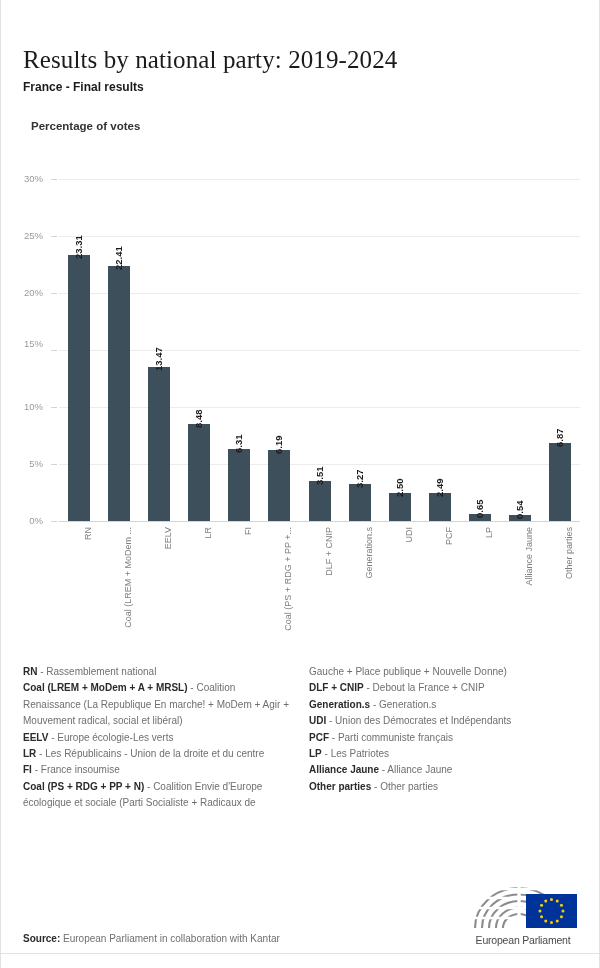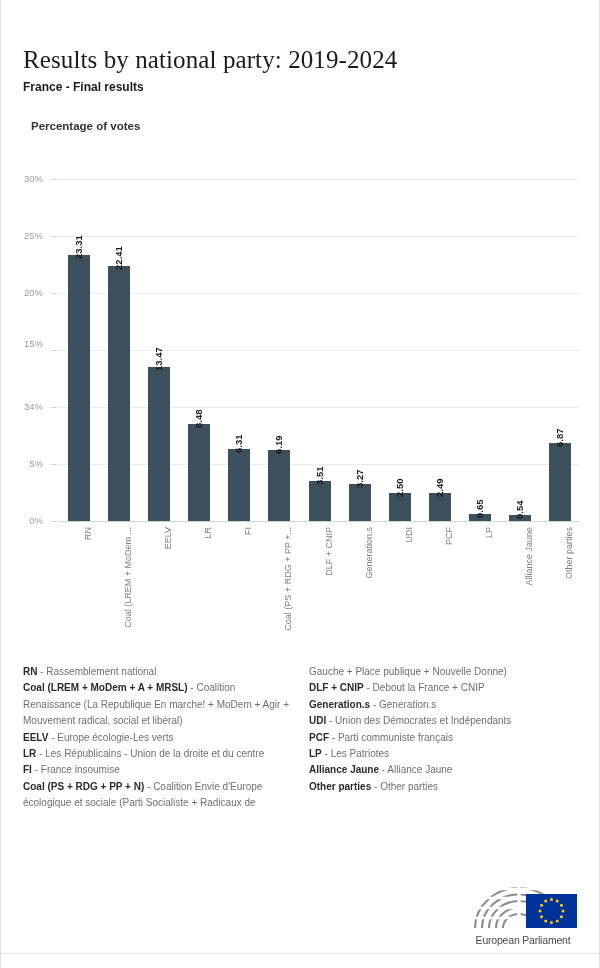--- a/index.html
+++ b/index.html
@@ -208,21 +208,21 @@
   <div class="chart">
     <div class="plot" id="plot">
         <div class="gridline axis" style="top: 342px;"></div>
         <div class="ytick-dash" style="top: 342px; left: -8px;"></div>
         <div class="ytick" style="top: 342px; left: -56px; right: auto; width: 40px;">0%</div>
         <div class="gridline" style="top: 285px;"></div>
         <div class="ytick-dash" style="top: 285px; left: -8px;"></div>
         <div class="ytick" style="top: 285px; left: -56px; right: auto; width: 40px;">5%</div>
         <div class="gridline" style="top: 228px;"></div>
         <div class="ytick-dash" style="top: 228px; left: -8px;"></div>
-        <div class="ytick" style="top: 228px; left: -56px; right: auto; width: 40px;">34%</div>
+        <div class="ytick" style="top: 228px; left: -56px; right: auto; width: 40px;">10%</div>
         <div class="gridline" style="top: 171px;"></div>
         <div class="ytick-dash" style="top: 171px; left: -8px;"></div>
         <div class="ytick" style="top: 165px; left: -56px; right: auto; width: 40px;">15%</div>
         <div class="gridline" style="top: 114px;"></div>
         <div class="ytick-dash" style="top: 114px; left: -8px;"></div>
         <div class="ytick" style="top: 114px; left: -56px; right: auto; width: 40px;">20%</div>
         <div class="gridline" style="top: 57px;"></div>
         <div class="ytick-dash" style="top: 57px; left: -8px;"></div>
         <div class="ytick" style="top: 57px; left: -56px; right: auto; width: 40px;">25%</div>
         <div class="gridline" style="top: 0px;"></div>
@@ -270,20 +270,21 @@
       </div>
   </div>
 
   <div class="legend">
     <div class="legend-cols">
       <div class="legend-col left" id="legend-left"><b>RN</b> - Rassemblement national<br><b>Coal (LREM + MoDem + A + MRSL)</b> - Coalition Renaissance (La Republique En marche! + MoDem + Agir + Mouvement radical, social et libéral)<br><b>EELV</b> - Europe écologie-Les verts<br><b>LR</b> - Les Républicains - Union de la droite et du centre<br><b>FI</b> - France insoumise<br><b>Coal (PS + RDG + PP + N)</b> - Coalition Envie d'Europe écologique et sociale (Parti Socialiste + Radicaux de</div>
       <div class="legend-col right" id="legend-right">Gauche + Place publique + Nouvelle Donne)<br><b>DLF + CNIP</b> - Debout la France + CNIP<br><b>Generation.s</b> - Generation.s<br><b>UDI</b> - Union des Démocrates et Indépendants<br><b>PCF</b> - Parti communiste français<br><b>LP</b> - Les Patriotes<br><b>Alliance Jaune</b> - Alliance Jaune<br><b>Other parties</b> - Other parties</div>
     </div>
   </div>
 
+  <div class="source" id="source-text"><b>Source:</b> European Parliament in collaboration with Kantar</div>
 
   <div class="logo">
     <svg width="108" height="52" viewBox="0 0 108 52">
       <g fill="none" stroke="#8c8c8c" stroke-width="2.1">
         <path d="M6,48 A44,40 0 0 1 94,48"></path>
         <path d="M13,48 A37,33.5 0 0 1 87,48"></path>
         <path d="M20,48 A30,27 0 0 1 80,48"></path>
         <path d="M27,48 A23,20.5 0 0 1 73,48"></path>
         <path d="M34,48 A16,14 0 0 1 66,48"></path>
       </g>

